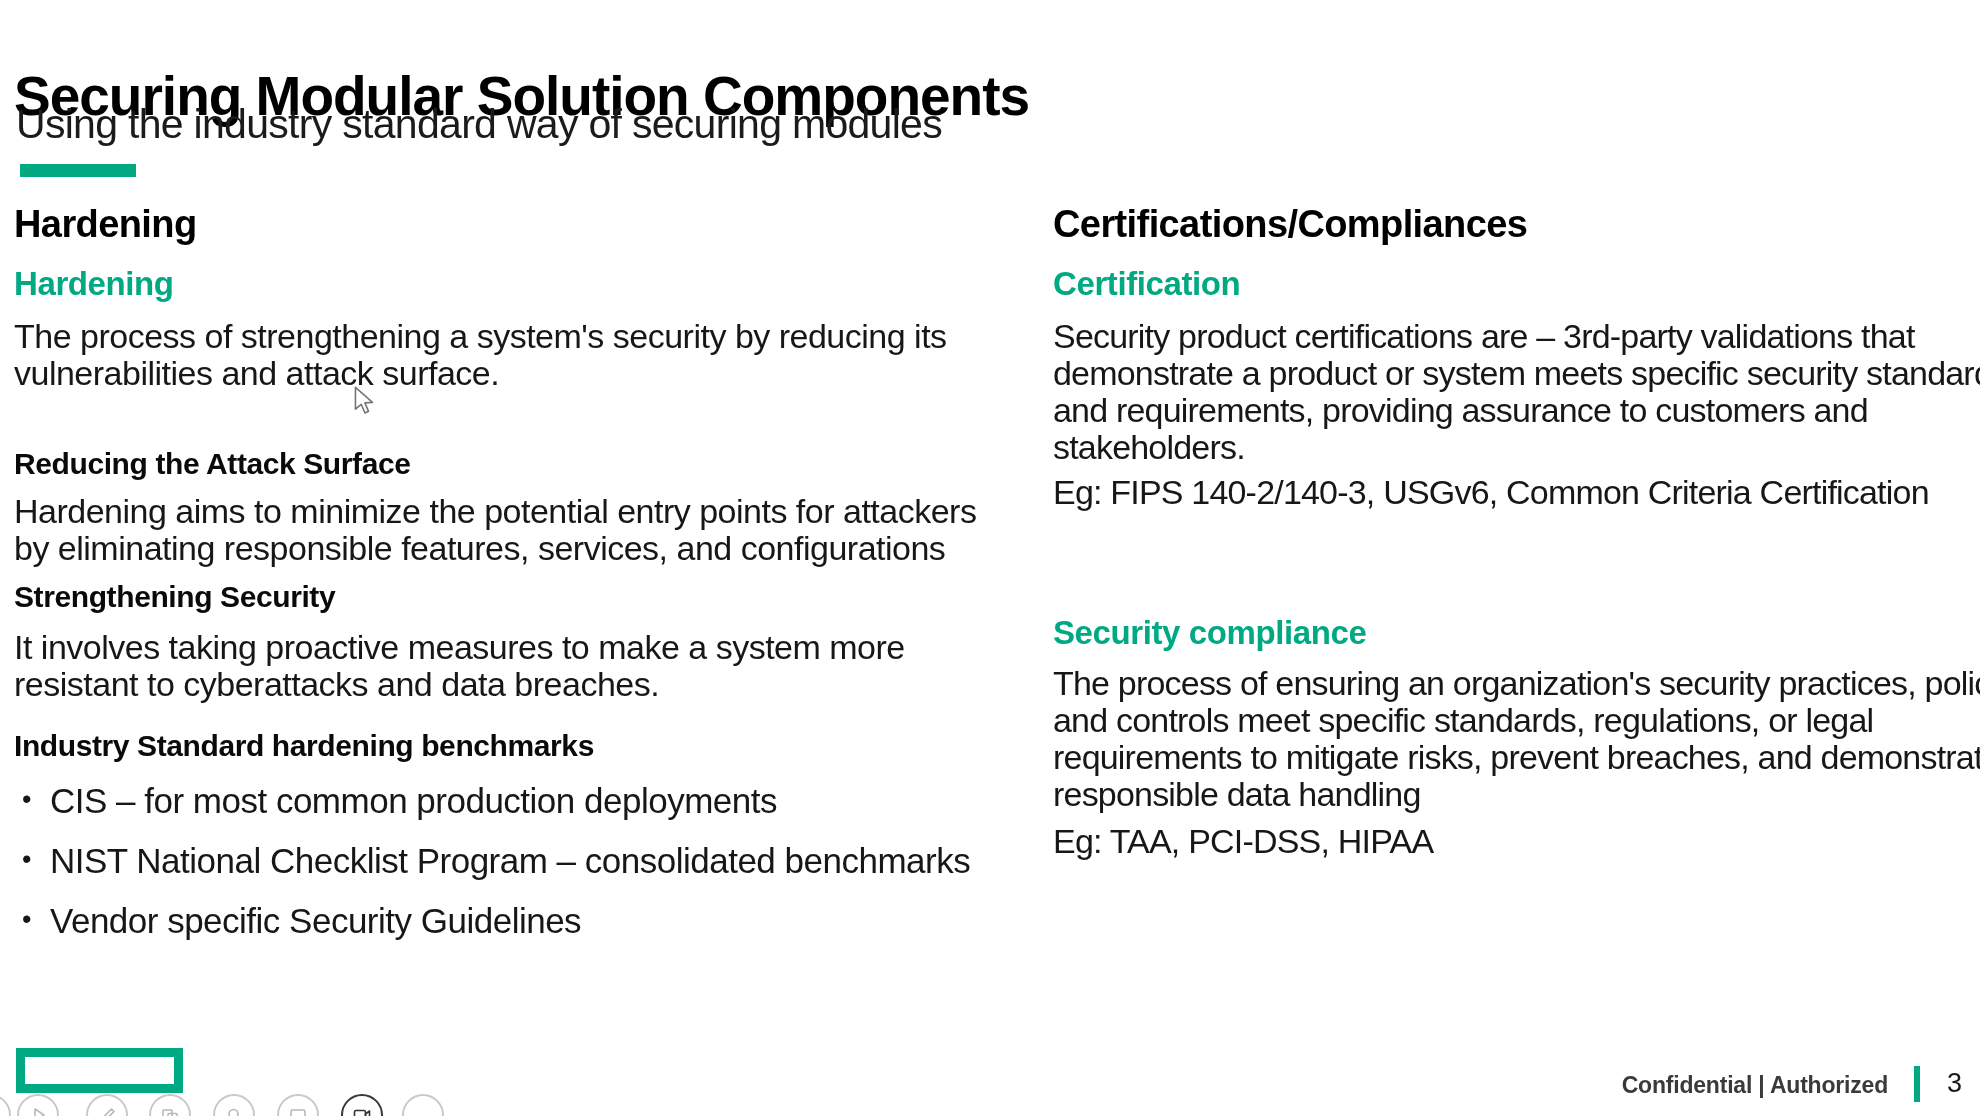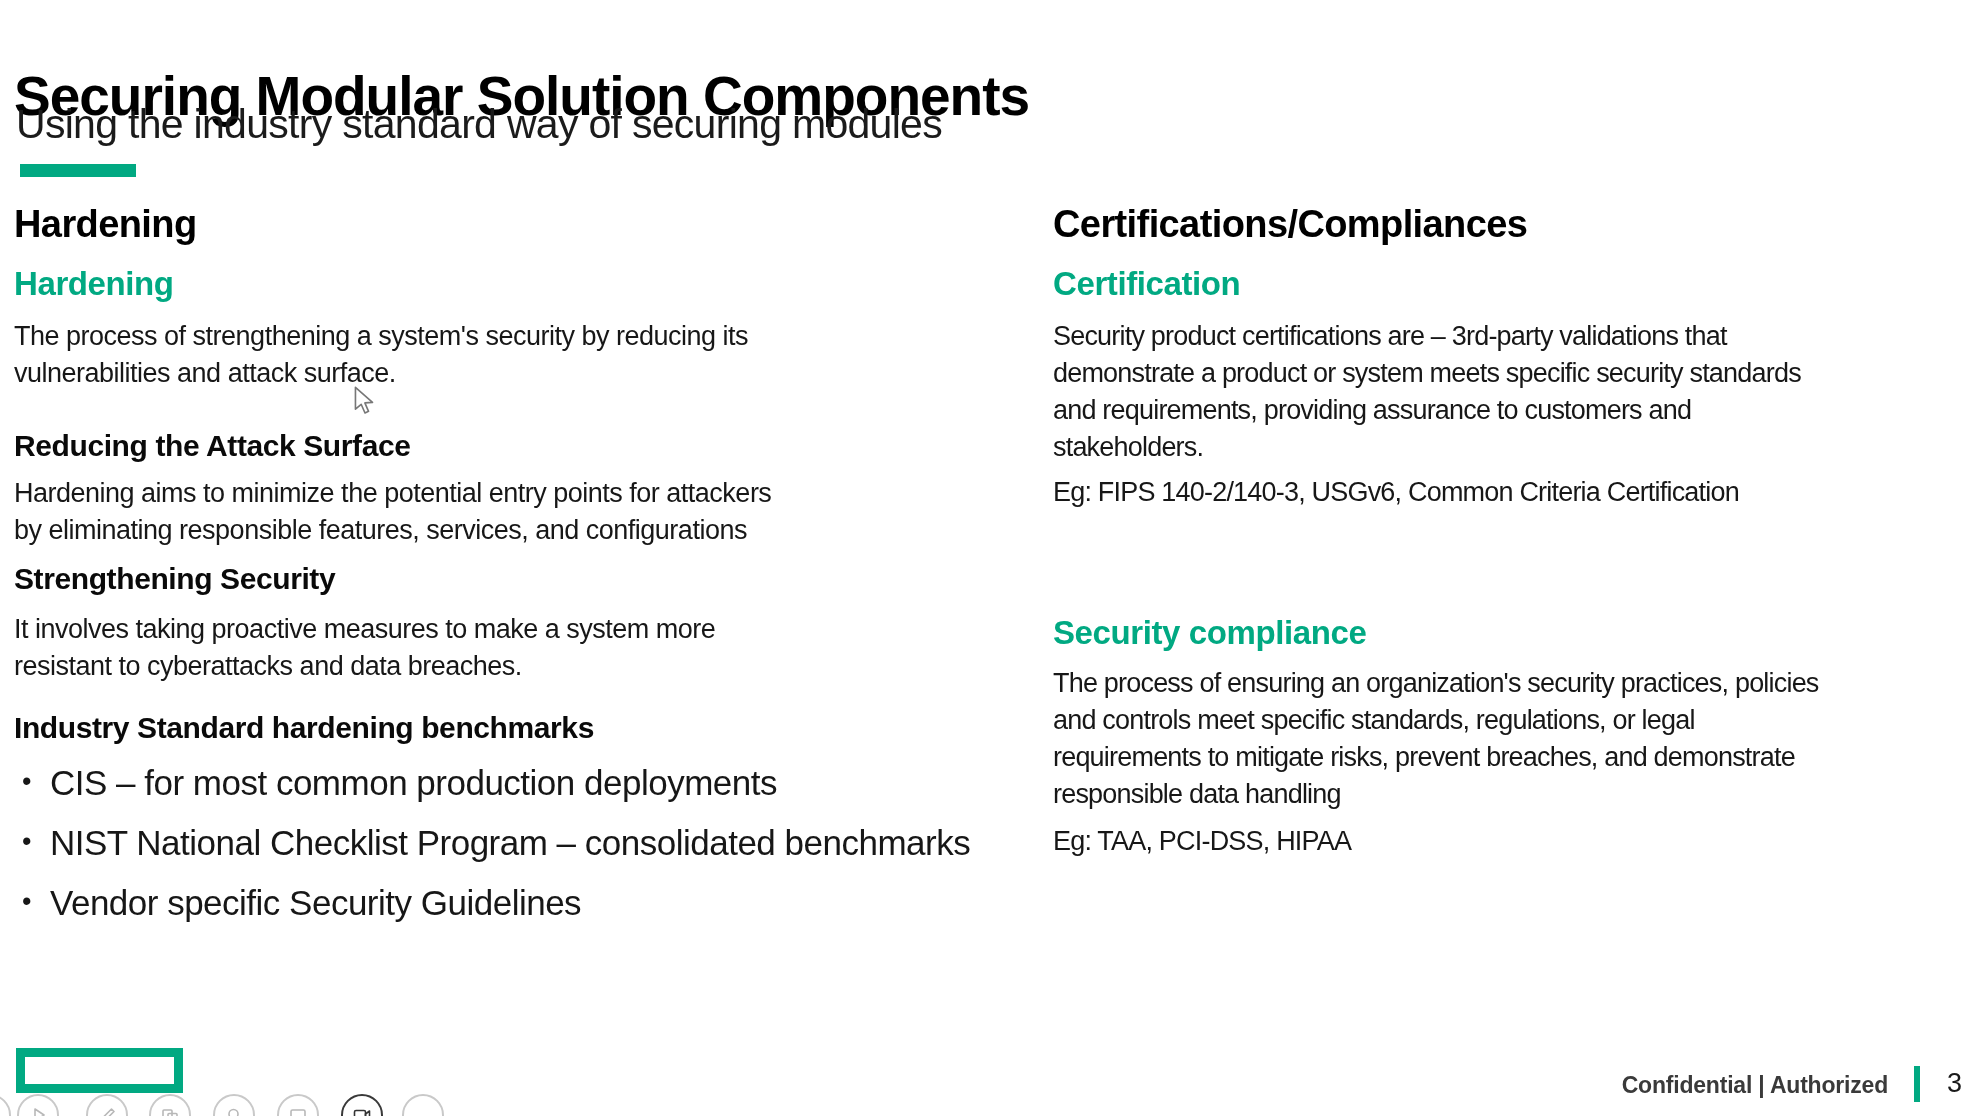--- a/index.html
+++ b/index.html
@@ -13,24 +13,24 @@
          letter-spacing:-1px;line-height:58px;color:#000;white-space:pre;}
   .subtitle{position:absolute;left:16px;top:100px;font-size:41px;font-weight:400;
          letter-spacing:-0.7px;line-height:48px;color:#1b1b1b;white-space:pre;}
   .accent-bar{position:absolute;left:20px;top:164px;width:116px;height:13px;background:#01A982;}
   
   .col{position:absolute;top:204px;}
   .col-left{left:14px;width:965px;}
   .col-right{left:1053px;width:930px;}
   .section-h{font-size:38px;font-weight:700;letter-spacing:-0.6px;line-height:40px;margin:0;color:#000;white-space:pre;}
   .green-h{font-size:33px;font-weight:700;letter-spacing:-0.4px;line-height:34px;margin:23px 0 0 0;color:#01A982;white-space:pre;}
-  .body-p{font-size:27px;font-weight:400;line-height:37px;letter-spacing:-0.5px;margin:17px 0 0 0;white-space:pre;color:#171717;}
+  .body-p{font-size:34px;font-weight:400;line-height:37px;letter-spacing:-0.5px;margin:17px 0 0 0;white-space:pre;color:#171717;}
   .col-right .body-p{letter-spacing:-0.8px;}
   .sub-h{font-size:30px;font-weight:700;letter-spacing:-0.4px;line-height:31px;margin:0;color:#0a0a0a;white-space:pre;}
-  .mt41{margin-top:38px}.mt14{margin-top:14px}.mt13{margin-top:17px}.mt27{margin-top:27px}
+  .mt41{margin-top:56px}.mt14{margin-top:14px}.mt13{margin-top:17px}.mt27{margin-top:27px}
   .mt105{margin-top:105px}.mt15{margin-top:15px}.mt8{margin-top:8px}.mt10{margin-top:10px}
   .benchmarks{list-style:none;margin:24px 0 0 0;padding:0;}
   .benchmarks li{position:relative;padding-left:36px;font-size:35px;line-height:31px;
          letter-spacing:-0.5px;margin-bottom:29px;white-space:pre;color:#171717;margin-top:16px;}
   .benchmarks li::before{content:"\2022";position:absolute;left:8px;top:-1px;font-size:27px;color:#171717;}
   
   .hpe-logo{position:absolute;left:16px;top:1048px;width:167px;height:45px;
          border:9px solid #01A982;background:#fff;box-sizing:border-box;}
   .footer-label{position:absolute;top:1072px;right:92px;font-size:23px;letter-spacing:-0.2px;color:#3a3a3a;white-space:pre;font-weight:bold;}
   .footer-bar{position:absolute;left:1914px;top:1066px;width:6px;height:36px;background:#01A982;}

